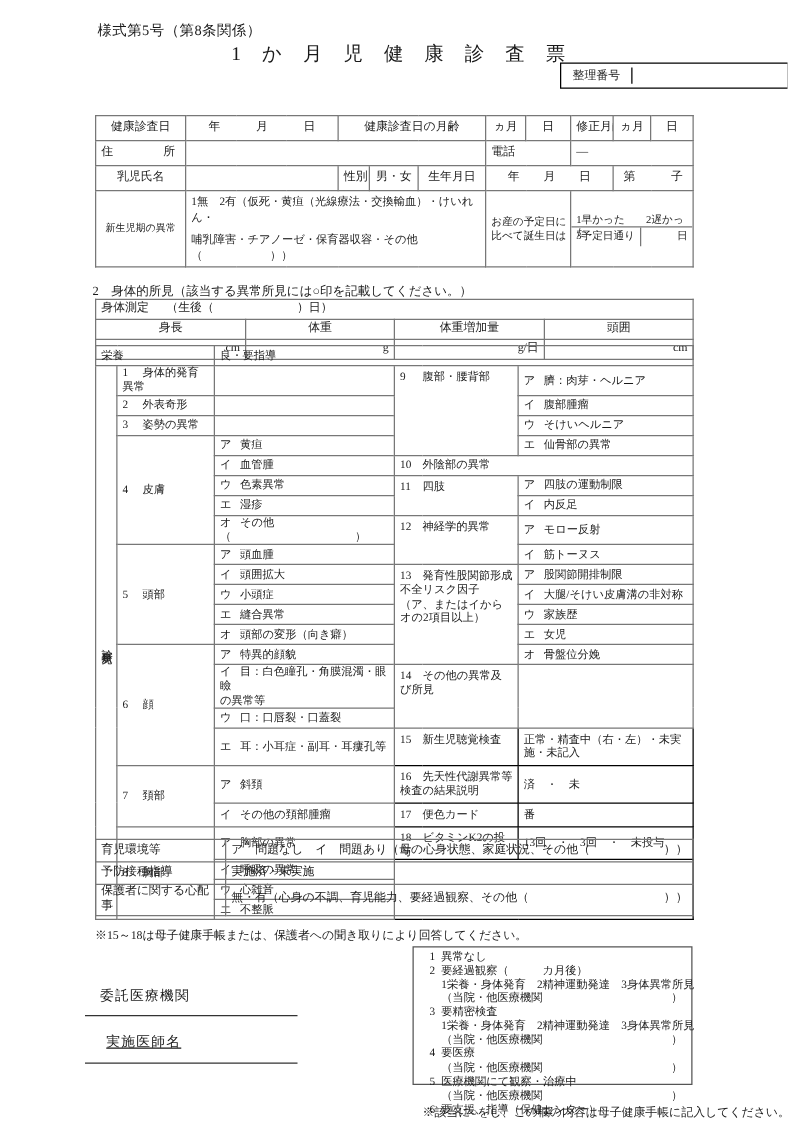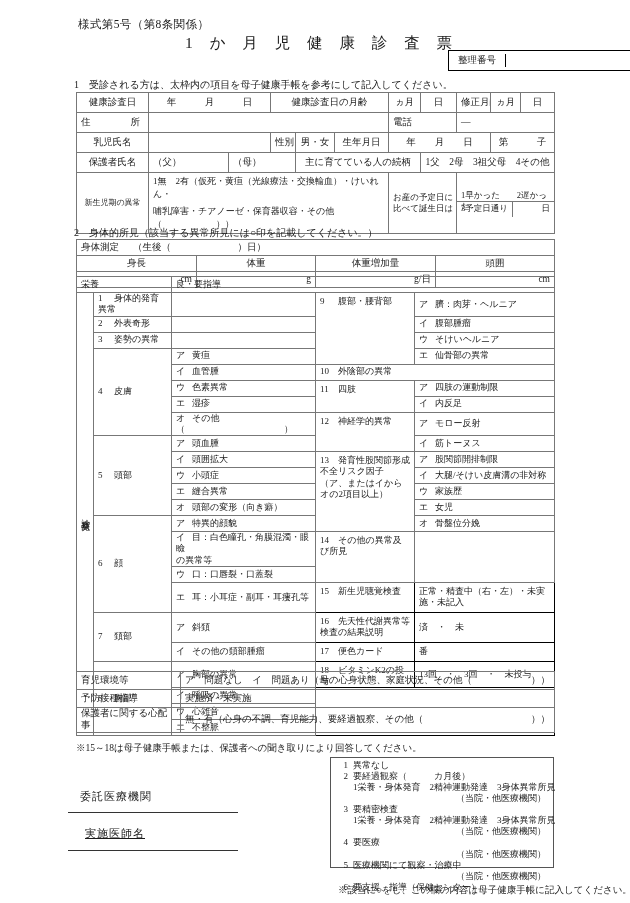--- a/index.html
+++ b/index.html
@@ -185,21 +185,21 @@
     font-size: 9px;
     line-height: 1.23;
     padding: 2px 3px 0 4px;
   }
   .j-row { display: flex; white-space: nowrap; }
   .j-num { width: 13px; flex: none; text-align: right; padding-right: 5px; }
   .j-sub { padding-left: 18px; white-space: nowrap; }
   .j-sub-sp {
     padding-left: 18px;
     display: flex;
-    justify-content: flex-end;
+    justify-content: space-between;
     padding-right: 4px;
   }
 
   .note-final {
     position: absolute;
     left: 338px; top: 884px;
     font-size: 9.5px;
     white-space: nowrap;
   }
 </style>
@@ -218,23 +218,20 @@
         <div class="serial-cell"></div>
         <div class="serial-cell"></div>
         <div class="serial-cell"></div>
         <div class="serial-cell"></div>
         <div class="serial-cell"></div>
         <div class="serial-cell"></div>
         <div class="serial-cell"></div>
       </div>
   </div>
 
-  <div class="instruction-1">
-    <span class="num">1</span><span>受診される方は、太枠内の項目を母子健康手帳を参考にして記入してください。</span>
-  </div>
 
   <table class="tbl thick" id="tbl-basic">
     <colgroup>
       <col style="width:72px">
         <col style="width:40px">
         <col style="width:40px">
         <col style="width:42px">
       <col style="width:25px">
         <col style="width:39px">
         <col style="width:54px">
@@ -262,27 +259,20 @@
       <td colspan="3">—</td>
     </tr>
     <tr>
       <td class="c nowrap">乳児氏名</td>
       <td colspan="3"></td>
       <td class="c nowrap">性別</td>
       <td class="c nowrap">男・女</td>
       <td class="c nowrap">生年月日</td>
       <td class="c nowrap" colspan="3">年　　月　　日</td>
       <td class="c nowrap" colspan="2">第　　　子</td>
-    </tr>
-    <tr>
-      <td class="c nowrap">保護者氏名</td>
-      <td colspan="2">（父）</td>
-      <td colspan="2">（母）</td>
-      <td class="c nowrap" colspan="3">主に育てている人の続柄</td>
-      <td class="c nowrap" colspan="4">1父　2母　3祖父母　4その他</td>
     </tr>
     <tr>
       <td class="c nowrap" style="font-size:8px;height:30px">新生児期の異常</td>
       <td colspan="6" style="height:30px">
         <div class="abnormal-txt">1無　2有（仮死・黄疸（光線療法・交換輸血）・けいれん・</div>
         <div class="abnormal-txt">哺乳障害・チアノーゼ・保育器収容・その他（　　　　　　））</div>
       </td>
       <td class="c nowrap" colspan="2" style="height:30px;font-size:8.5px">
         <div>お産の予定日に</div>
         <div>比べて誕生日は</div>

